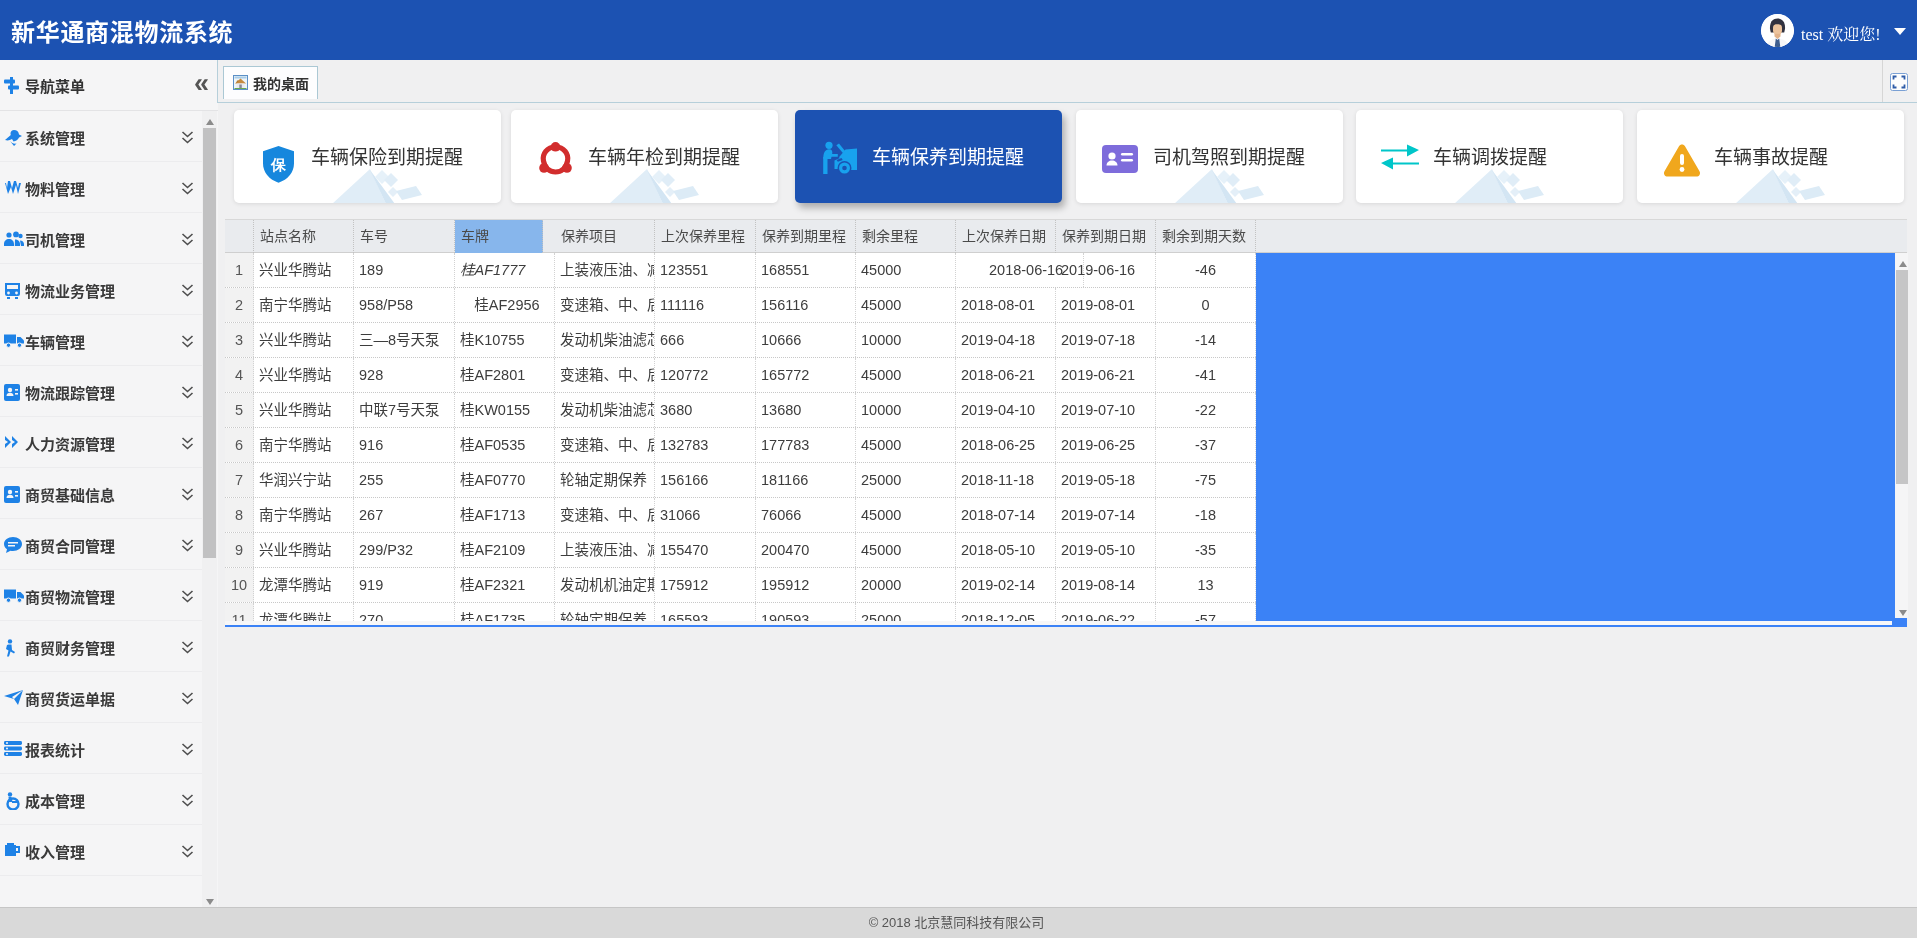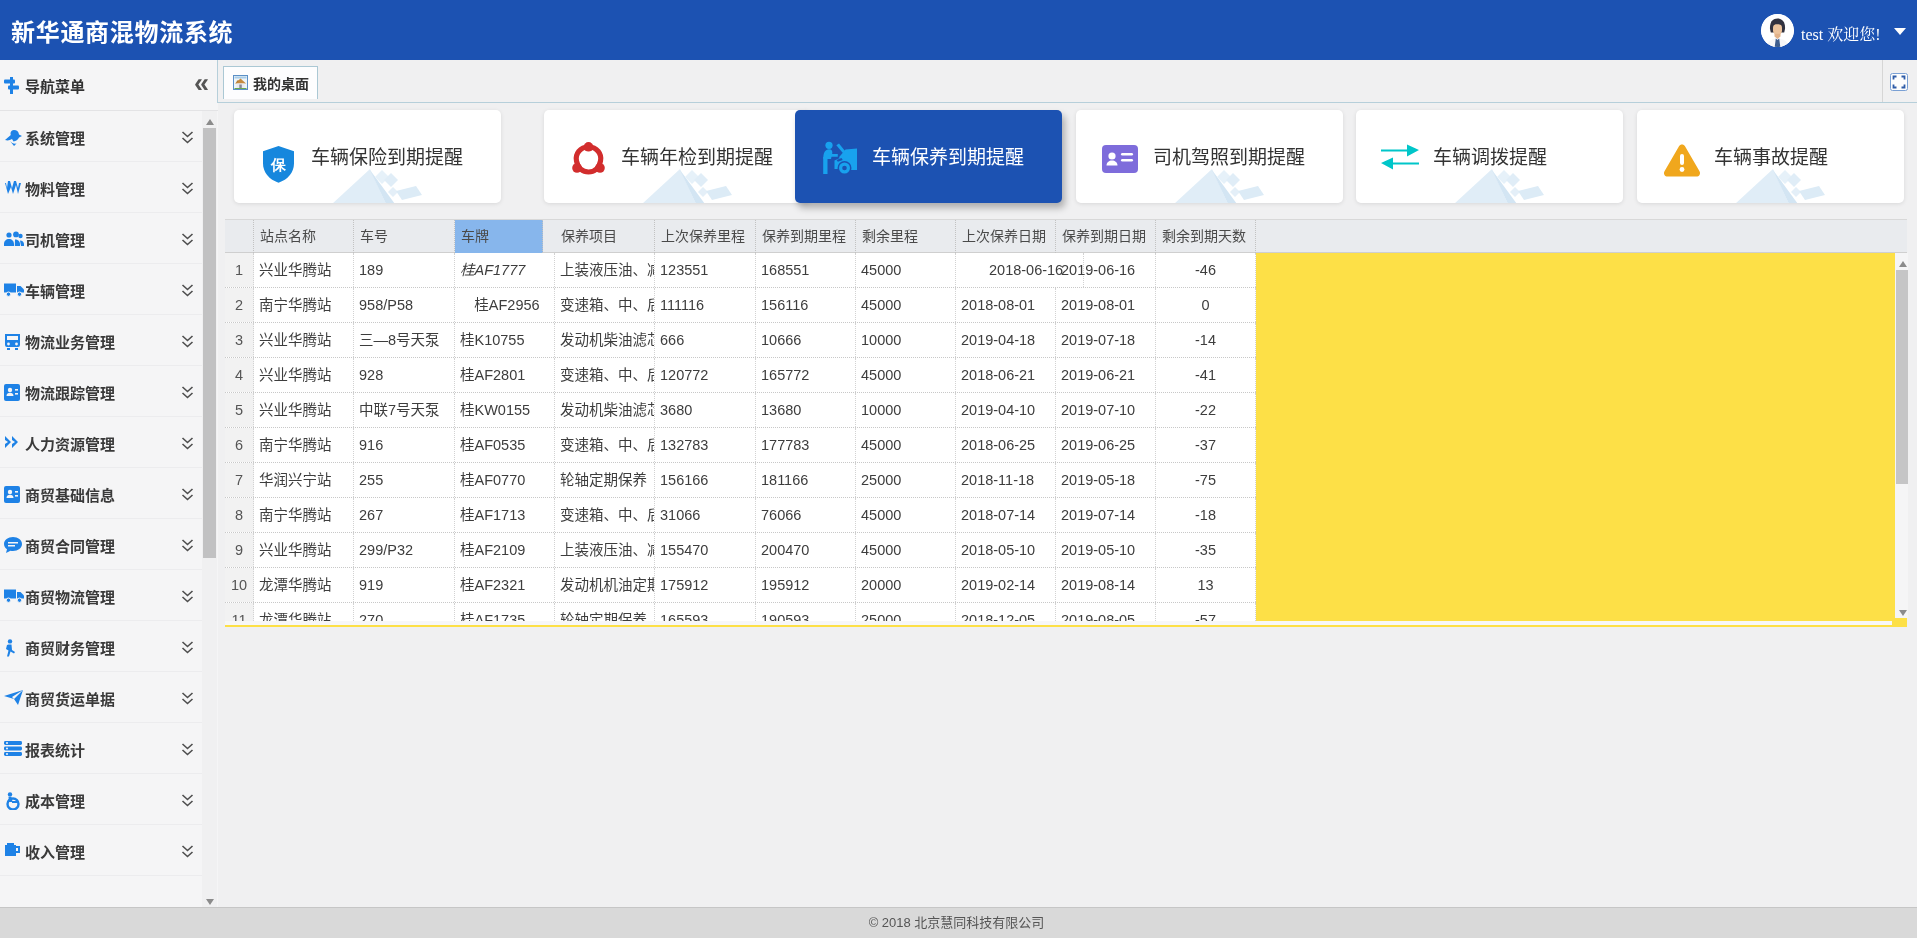--- a/index.html
+++ b/index.html
@@ -36,21 +36,21 @@
 .tsep{position:absolute;left:1664px;top:0;width:1px;height:42px;background:#d6d6d6;}
 .fsbtn{position:absolute;left:1672px;top:13px;width:18px;height:18px;}
 
 .card{position:absolute;top:110px;width:267px;height:93px;background:#fff;border-radius:5px;box-shadow:0 1px 4px rgba(0,0,0,.10);overflow:hidden;}
 .card .cico{position:absolute;left:27px;top:29px;}
 .card .ctxt{position:absolute;left:77px;top:32px;font-size:19px;color:#333;white-space:nowrap;}
 .card.active{background:#1c52b2;box-shadow:3px 5px 7px rgba(0,0,0,.28);}
 .card.active .ctxt{color:#fff;}
 .wm{position:absolute;left:98px;bottom:-5px;}
 
-.grid{position:absolute;left:225px;top:219px;width:1682px;height:408px;background:#fde047;}
+.grid{position:absolute;left:225px;top:219px;width:1682px;height:408px;background:#3b82f6;}
 .ghead{position:absolute;left:0;top:0;width:1682px;height:34px;background:#e9ebee;border-bottom:1px solid #cfcfcf;border-top:1px solid #d8d8d8;}
 .gh{position:absolute;top:0;height:33px;line-height:33px;font-size:14px;color:#4a4a4a;padding-left:6px;border-right:1px dotted #c2c2c2;white-space:nowrap;overflow:hidden;}
 .gbody{position:absolute;left:0;top:34px;width:1682px;height:368px;overflow:hidden;}
 .grow{position:absolute;left:0;width:1031px;height:35px;background:#fff;border-bottom:1px dotted #c8c8c8;}
 .gc{position:absolute;top:0;height:34px;line-height:34px;font-size:14.5px;color:#3d3d3d;padding-left:5px;border-right:1px dotted #d2d2d2;white-space:nowrap;overflow:hidden;}
 .gc.num{background:#f2f2f2;text-align:center;padding-left:0;color:#555;}
 .gc.ctr{text-align:center;padding-left:0;}
 .vscroll{position:absolute;left:1670px;top:34px;width:13px;height:365px;background:#f5f5f6;}
 .hstrip{position:absolute;left:0;top:402px;width:1667px;height:4px;background:#f7f7f8;}
 
@@ -111,40 +111,40 @@
             <circle cx="12" cy="3.4" r="2.9" fill="#1e82e6"></circle>
             <circle cx="16.5" cy="5" r="2.2" fill="#1e82e6"></circle>
             <path fill="#1e82e6" d="M0 13c0-3 2.2-5 5-5s5 2 5 5v2H0zM11 8.5c3 0 5 2 5 4.5v2h-5.2M16 9.5c2.4 0 4 1.6 4 3.5v2h-3"></path>
           </svg></span>
         <span class="mtxt">司机管理</span>
         <span class="mchev"><svg width="13" height="13" viewBox="0 0 13 13">
             <path fill="none" stroke="#4f4f4f" stroke-width="1.6" d="M1.5 1l5 4.5 5-4.5M1.5 7l5 4.5 5-4.5"></path>
           </svg></span>
       </div>
       <div class="mitem">
-        <span class="mico"><svg width="20" height="15" viewBox="0 0 20 15">
-            <path fill="#1e82e6" d="M0 1.5h12v9H0z"></path>
-            <path fill="#1e82e6" d="M13 4h3.5L20 7.5v3h-7z"></path>
-            <circle cx="4.5" cy="12.2" r="2.2" fill="#1e82e6" stroke="#f5f5f6" stroke-width="1"></circle>
-            <circle cx="15.5" cy="12.2" r="2.2" fill="#1e82e6" stroke="#f5f5f6" stroke-width="1"></circle>
-          </svg></span>
-        <span class="mtxt">车辆管理</span>
-        <span class="mchev"><svg width="13" height="13" viewBox="0 0 13 13">
-            <path fill="none" stroke="#4f4f4f" stroke-width="1.6" d="M1.5 1l5 4.5 5-4.5M1.5 7l5 4.5 5-4.5"></path>
-          </svg></span>
-      </div>
-      <div class="mitem">
         <span class="mico"><svg width="17" height="17" viewBox="0 0 17 17">
             <path fill="#1e82e6" d="M1 1h15v11a2 2 0 0 1-2 2H3a2 2 0 0 1-2-2zM3 3v4h11V3z" fill-rule="evenodd"></path>
             <circle cx="4.5" cy="11" r="1.4" fill="#f5f5f6"></circle>
             <circle cx="12.5" cy="11" r="1.4" fill="#f5f5f6"></circle>
             <rect x="3" y="15" width="3" height="2" fill="#1e82e6"></rect>
             <rect x="11" y="15" width="3" height="2" fill="#1e82e6"></rect>
           </svg></span>
         <span class="mtxt">物流业务管理</span>
+        <span class="mchev"><svg width="13" height="13" viewBox="0 0 13 13">
+            <path fill="none" stroke="#4f4f4f" stroke-width="1.6" d="M1.5 1l5 4.5 5-4.5M1.5 7l5 4.5 5-4.5"></path>
+          </svg></span>
+      </div>
+      <div class="mitem">
+        <span class="mico"><svg width="20" height="15" viewBox="0 0 20 15">
+            <path fill="#1e82e6" d="M0 1.5h12v9H0z"></path>
+            <path fill="#1e82e6" d="M13 4h3.5L20 7.5v3h-7z"></path>
+            <circle cx="4.5" cy="12.2" r="2.2" fill="#1e82e6" stroke="#f5f5f6" stroke-width="1"></circle>
+            <circle cx="15.5" cy="12.2" r="2.2" fill="#1e82e6" stroke="#f5f5f6" stroke-width="1"></circle>
+          </svg></span>
+        <span class="mtxt">车辆管理</span>
         <span class="mchev"><svg width="13" height="13" viewBox="0 0 13 13">
             <path fill="none" stroke="#4f4f4f" stroke-width="1.6" d="M1.5 1l5 4.5 5-4.5M1.5 7l5 4.5 5-4.5"></path>
           </svg></span>
       </div>
       <div class="mitem">
         <span class="mico"><svg width="16" height="17" viewBox="0 0 16 17">
             <rect x="0" y="0" width="16" height="17" rx="2" fill="#1e82e6"></rect>
             <circle cx="6" cy="6" r="2.2" fill="#f5f5f6"></circle>
             <path d="M2.5 12c0-2 1.6-3.2 3.5-3.2s3.5 1.2 3.5 3.2z" fill="#f5f5f6"></path>
             <rect x="11" y="5" width="3" height="1.6" fill="#f5f5f6"></rect>
@@ -295,21 +295,21 @@
             <polygon points="61,23 66,28 61,33 56,28" fill="#e4eff8"></polygon>
             <polygon points="64,27 84,22 90,31 70,36" fill="#dcebf6"></polygon>
           </g>
         </svg></span>
       <span class="cico" style="left:29px;top:36px;"><svg width="31" height="37" viewBox="0 0 31 37">
           <path d="M15.5 0L31 5.2v12.3c0 8.8-6.3 16.2-15.5 19.2C6.3 33.7 0 26.3 0 17.5V5.2z" fill="#1687dd"></path>
           <text x="15.5" y="24" font-size="15" font-weight="bold" fill="#fff" text-anchor="middle" font-family="Liberation Sans">保</text>
         </svg></span>
       <span class="ctxt">车辆保险到期提醒</span>
     </div>
-    <div class="card" style="left:544px;padding-left:28px;">
+    <div class="card" style="left:511px;padding-left:28px;">
       <span class="wm"><svg width="95" height="40" viewBox="0 0 95 40">
           <g fill="#e0edf7">
             <polygon points="0,40 38,5 54,40"></polygon>
             <polygon points="38,6 54,40 63,40" fill="#d3e5f3"></polygon>
             <polygon points="50,6 57,13 50,20 43,13" fill="#e6f1f9"></polygon>
             <polygon points="59,9 66,16 59,23 52,16"></polygon>
             <polygon points="61,23 66,28 61,33 56,28" fill="#e4eff8"></polygon>
             <polygon points="64,27 84,22 90,31 70,36" fill="#dcebf6"></polygon>
           </g>
         </svg></span>
@@ -540,21 +540,21 @@
       <div class="grow" style="top:350px;">
         <div class="gc num" style="left:0px;width:29px;">11</div>
         <div class="gc" style="left:29px;width:100px;">龙潭华腾站</div>
         <div class="gc" style="left:129px;width:101px;">270</div>
         <div class="gc" style="left:230px;width:100px;">桂AF1735</div>
         <div class="gc" style="left:330px;width:100px;">轮轴定期保养</div>
         <div class="gc" style="left:430px;width:101px;">165593</div>
         <div class="gc" style="left:531px;width:100px;">190593</div>
         <div class="gc" style="left:631px;width:100px;">25000</div>
         <div class="gc" style="left:731px;width:100px;">2018-12-05</div>
-        <div class="gc" style="left:831px;width:100px;">2019-08-05</div>
+        <div class="gc" style="left:831px;width:100px;">2019-06-22</div>
         <div class="gc ctr" style="left:931px;width:100px;">-57</div>
       </div>
     </div>
   <div class="hstrip"></div>
   <div class="vscroll">
     <div class="btn" style="position:absolute;top:0;width:15px;height:16px;text-align:center;"><span class="arrow a-up"></span></div>
     <div style="position:absolute;left:1px;top:17px;width:12px;height:214px;background:#c5c5c6;"></div>
     <div class="btn" style="position:absolute;top:349px;width:15px;height:16px;text-align:center;"><span class="arrow a-down"></span></div>
   </div>
 </div>

